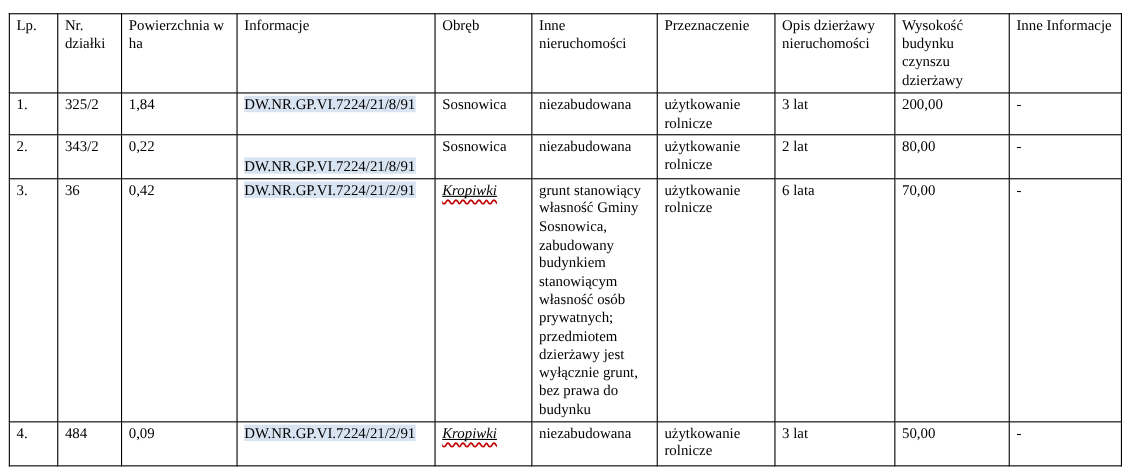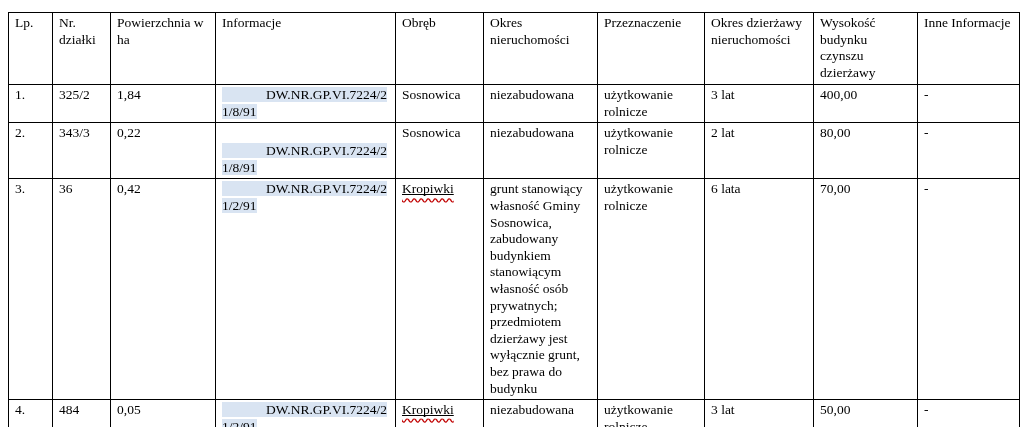--- a/index.html
+++ b/index.html
@@ -40,24 +40,23 @@
   }
   thead tr { height: 72px; }
   tbody tr:nth-child(1) { height: 35px; }
   tbody tr:nth-child(2) { height: 38px; }
   tbody tr:nth-child(3) { height: 214px; }
   tbody tr:nth-child(4) { height: 40px; }
 
   .doc-highlight {
     background: #d9e4f2;
     display: inline;
-    padding-left: 44px;
   }
   .doc-line2 { margin-top: 18px; }
-  .u { text-decoration: underline; text-decoration-color: #000; }
+  .u { text-decoration: underline; text-decoration-color: #000; font-style: italic; }
   .misspelled {
     text-decoration: underline wavy #c00000;
     text-decoration-skip-ink: none;
     text-underline-offset: 3.5px;
   }
 </style>
 </head>
 <body>
 
 <div class="page">
@@ -74,45 +73,45 @@
       <col style="width:104px">
       <col style="width:102px">
     </colgroup>
     <thead>
       <tr>
         <th>Lp.</th>
         <th>Nr. działki</th>
         <th>Powierzchnia w ha</th>
         <th>Informacje</th>
         <th>Obręb</th>
-        <th>Okres nieruchomości</th>
+        <th>Inne nieruchomości</th>
         <th>Przeznaczenie</th>
-        <th>Okres dzierżawy nieruchomości</th>
+        <th>Opis dzierżawy nieruchomości</th>
         <th>Wysokość budynku czynszu dzierżawy</th>
         <th>Inne Informacje</th>
       </tr>
     </thead>
     <tbody id="rows">
         <tr>
           <td><span>1.</span></td>
           <td><span>325/2</span></td>
           <td><span>1,84</span></td>
           <td>
             <div><span class="doc-highlight">DW.NR.GP.VI.7224/21/8/91</span></div>
           </td>
           <td><span>Sosnowica</span></td>
           <td><span>niezabudowana</span></td>
           <td><span>użytkowanie rolnicze</span></td>
           <td><span>3 lat</span></td>
-          <td><span>400,00</span></td>
+          <td><span>200,00</span></td>
           <td><span>-</span></td>
         </tr>
         <tr>
           <td><span>2.</span></td>
-          <td><span>343/3</span></td>
+          <td><span>343/2</span></td>
           <td><span>0,22</span></td>
           <td>
             <div class="doc-line2"><span class="doc-highlight">DW.NR.GP.VI.7224/21/8/91</span></div>
           </td>
           <td><span>Sosnowica</span></td>
           <td><span>niezabudowana</span></td>
           <td><span>użytkowanie rolnicze</span></td>
           <td><span>2 lat</span></td>
           <td><span>80,00</span></td>
           <td><span>-</span></td>
@@ -127,21 +126,21 @@
           <td><span class="u"><span class="misspelled">Kropiwki</span></span></td>
           <td><span>grunt stanowiący własność Gminy Sosnowica, zabudowany budynkiem stanowiącym własność osób prywatnych; przedmiotem dzierżawy jest wyłącznie grunt, bez prawa do budynku</span></td>
           <td><span>użytkowanie rolnicze</span></td>
           <td><span>6 lata</span></td>
           <td><span>70,00</span></td>
           <td><span>-</span></td>
         </tr>
         <tr>
           <td><span>4.</span></td>
           <td><span>484</span></td>
-          <td><span>0,05</span></td>
+          <td><span>0,09</span></td>
           <td>
             <div><span class="doc-highlight">DW.NR.GP.VI.7224/21/2/91</span></div>
           </td>
           <td><span class="u"><span class="misspelled">Kropiwki</span></span></td>
           <td><span>niezabudowana</span></td>
           <td><span>użytkowanie rolnicze</span></td>
           <td><span>3 lat</span></td>
           <td><span>50,00</span></td>
           <td><span>-</span></td>
         </tr>

